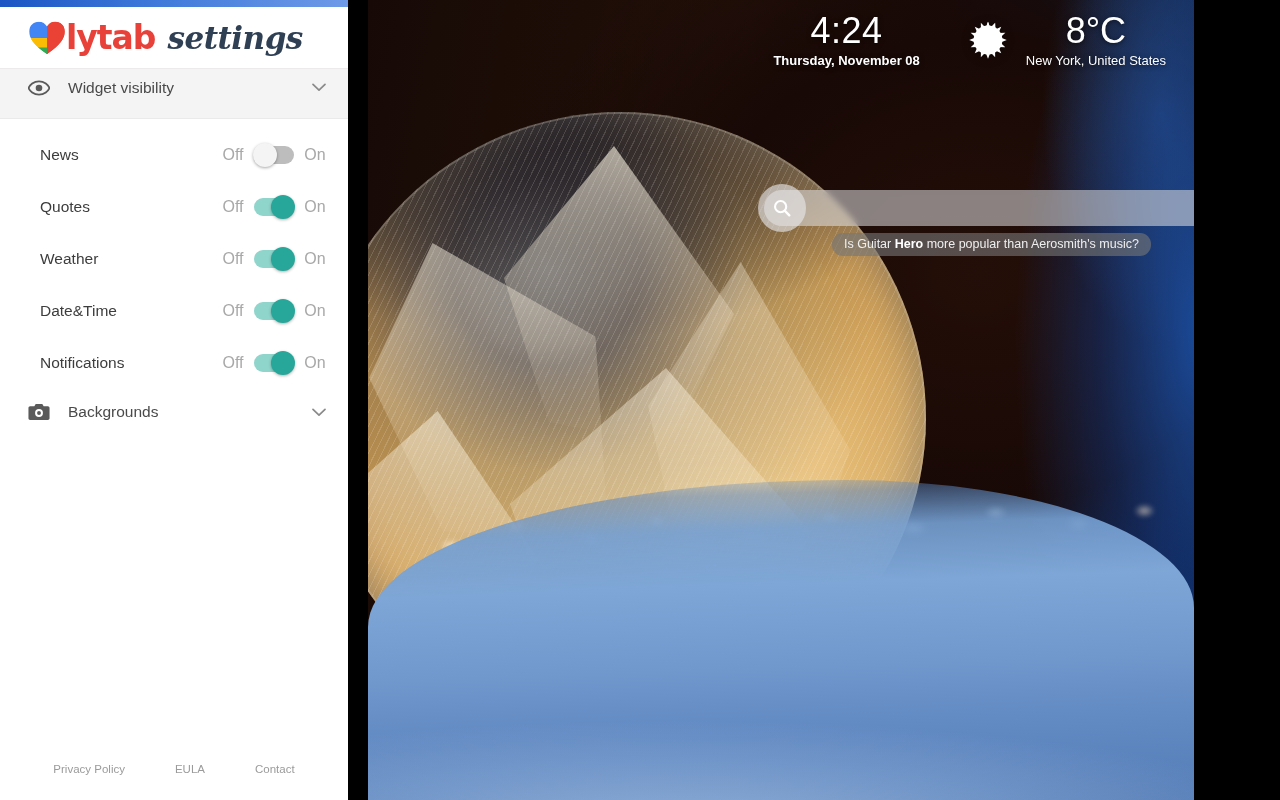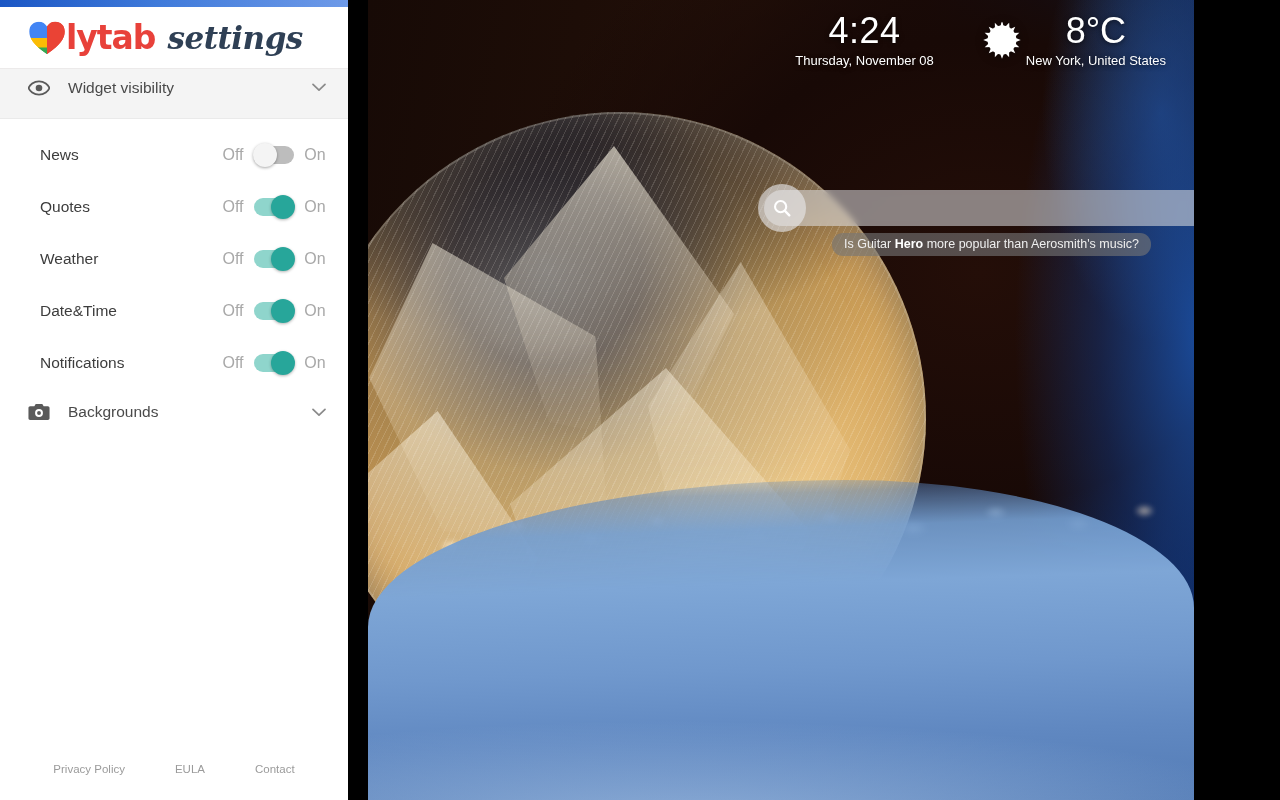--- a/index.html
+++ b/index.html
@@ -116,22 +116,22 @@
 
   
   .widgets-top {
     position: absolute; right: 28px; top: 10px;
     display: flex; align-items: flex-start; gap: 44px;
     color: #fff;
     text-shadow: 0 1px 5px rgba(0,0,0,.6);
   }
   .w-clock { text-align: center; padding-top: 2px; }
   .w-time { font-size: 36px; font-weight: 400; line-height: 38px; letter-spacing: .5px; }
-  .w-date { font-size: 13px; font-weight: 400; margin-top: 3px; }
-  .w-weather { display: flex; align-items: flex-start; }
+  .w-date { font-size: 13px; font-weight: 700; margin-top: 3px; }
+  .w-weather { display: flex; align-items: flex-start; gap: 14px; }
   .sun-icon { width: 48px; height: 48px; margin-top: 6px; filter: drop-shadow(0 1px 4px rgba(0,0,0,.5)); }
   .w-wx-text { text-align: center; padding-top: 2px; }
   .w-temp { font-size: 36px; font-weight: 400; line-height: 38px; }
   .w-loc { font-size: 13px; margin-top: 3px; }
 
   
   .searchbar {
     position: absolute; left: 396px; top: 190px;
     width: 490px; height: 36px;
     border-radius: 18px;

